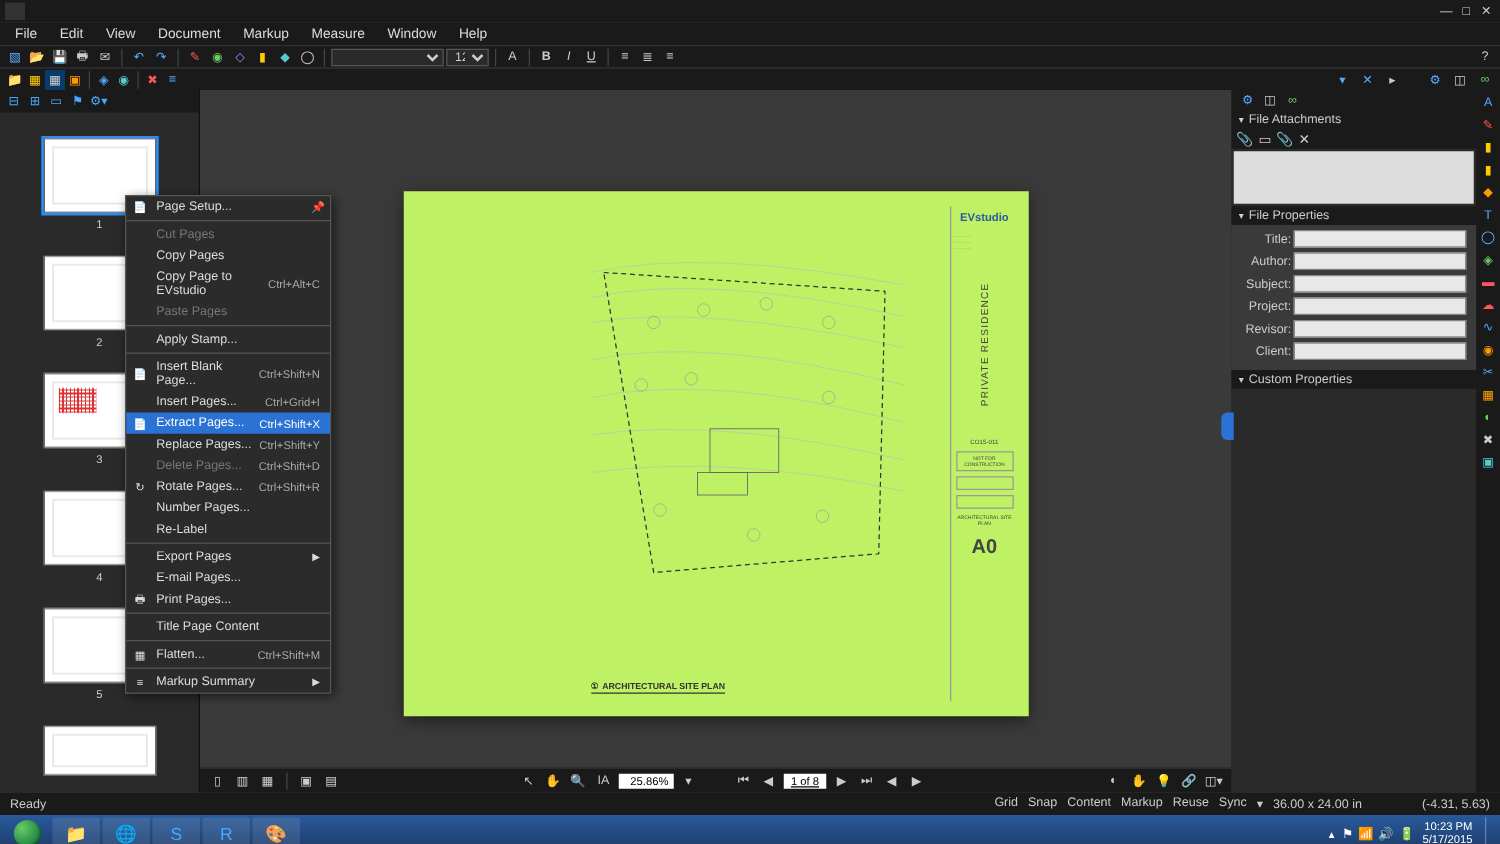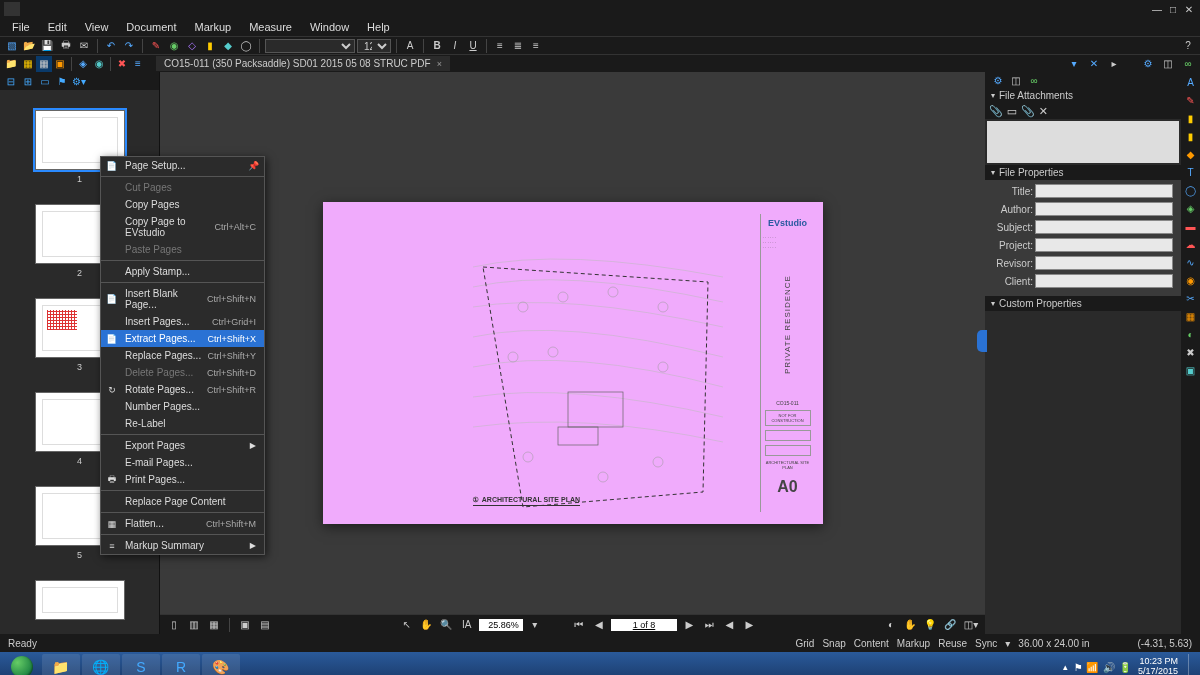--- a/index.html
+++ b/index.html
@@ -42,37 +42,37 @@
 .thumb-item { margin: 0 auto 20px auto; width: 100px; text-align: center; }
 .thumb-item .img { width: 90px; height: 60px; background: #fff; margin: 0 auto; border: 1px solid #666; position: relative; }
 .thumb-item.selected .img { outline: 2px solid #2a8aff; }
 .thumb-item .lbl { font-size: 9px; color: #ccc; margin-top: 4px; }
 .thumb-item .img .mini { position: absolute; inset: 6px; border: 1px solid #ddd; }
 .thumb-item .img .mini.red::before { content:''; position:absolute; left:4px; top:4px; width:30px; height:20px; background:repeating-linear-gradient(0deg,#d33,#d33 1px,transparent 1px,transparent 3px),repeating-linear-gradient(90deg,#d33,#d33 1px,transparent 1px,transparent 3px); }
 
 
 .doc-area { flex: 1; background: #3a3a3a; display: flex; flex-direction: column; position: relative; }
 .doc-canvas { flex: 1; display: flex; align-items: center; justify-content: center; overflow: hidden; }
-.page { width: 500px; height: 322px; background: #f0abfc; box-shadow: 0 3px 12px rgba(0,0,0,0.5); position: relative; margin-top: 40px; }
+.page { width: 500px; height: 420px; background: #bef264; box-shadow: 0 3px 12px rgba(0,0,0,0.5); position: relative; margin-top: 40px; }
 .page .titleblock { position: absolute; right: 8px; top: 12px; bottom: 12px; width: 55px; border-left: 1px solid #999; font-size: 6px; color: #444; text-align: center; padding: 4px 2px; }
 .page .titleblock .logo { font-size: 9px; font-weight: bold; color: #2a5aa0; margin-bottom: 8px; }
 .page .titleblock .vtext { writing-mode: vertical-rl; transform: rotate(180deg); font-size: 8px; height: 130px; margin: 10px auto; letter-spacing: 1px; display:flex; align-items:center; justify-content:center; }
 .page .titleblock .sheet { font-size: 16px; font-weight: bold; margin-top: 8px; }
 .page .titleblock .smallbox { border:1px solid #999; margin: 4px 2px; padding:2px; font-size:4px; }
 .page .plan { position: absolute; left: 140px; top: 25px; width: 280px; height: 310px; }
 .page .plan svg { width: 100%; height: 100%; }
 .page .label { position: absolute; left: 150px; bottom: 18px; font-size: 7px; font-weight: bold; color: #333; border-bottom: 1px solid #333; padding-bottom: 1px; }
 .page .label::before { content:'①'; margin-right:3px; }
 
 
 .nav-bar { height: 20px; background: #1a1a1a; display: flex; align-items: center; padding: 0 6px; gap: 4px; border-top: 1px solid #333; }
 .nav-bar .tbtn { width: 16px; height: 16px; display: inline-flex; align-items: center; justify-content: center; font-size: 10px; cursor: pointer; color: #ccc; }
 .nav-bar .sep { width: 1px; height: 14px; background: #444; margin: 0 3px; }
 .nav-bar .center { margin: 0 auto; display: flex; align-items: center; gap: 4px; }
-.nav-bar .pagebox { background: #fff; color: #000; font-size: 9px; padding: 1px 22px; text-decoration: underline; }
+.nav-bar .pagebox { background: #fff; color: #000; font-size: 9px; padding: 1px 6px; text-decoration: underline; }
 .nav-bar .zoom { background: #fff; color: #000; font-size: 9px; padding: 1px 4px; width: 44px; text-align: right; }
 .nav-bar .right-tools { display: flex; gap: 4px; }
 .nav-bar .tbtn.yellow { color: #fc0; }
 .nav-bar .tbtn.green { color: #6c6; }
 
 
 .right-area { width: 215px; background: #2a2a2a; display: flex; }
 .right-panels { flex: 1; display: flex; flex-direction: column; background: #2a2a2a; }
 .right-tabstrip { width: 20px; background: #1a1a1a; display: flex; flex-direction: column; gap: 2px; padding: 2px 0; align-items: center; }
 .right-tabstrip .tab { width: 16px; height: 16px; display: flex; align-items: center; justify-content: center; font-size: 10px; cursor: pointer; }
@@ -194,24 +194,20 @@
   <span class="tbtn c-orange">📁</span>
   <span class="tbtn c-yellow">▦</span>
   <span class="tbtn active">▦</span>
   <span class="tbtn c-orange">▣</span>
   <span class="sep"></span>
   <span class="tbtn c-blue">◈</span>
   <span class="tbtn c-cyan">◉</span>
   <span class="sep"></span>
   <span class="tbtn c-red">✖</span>
   <span class="tbtn c-blue">≡</span>
-  <div class="doctab">
-    <span>CO15-011 (350 Packsaddle) SD01 2015 05 08 STRUC PDF</span>
-    <span class="close">×</span>
-  </div>
   <div class="right-tools">
     <span class="tbtn c-blue">▾</span>
     <span class="tbtn c-blue">✕</span>
     <span class="tbtn">▸</span>
     <span style="width:10px"></span>
     <span class="tbtn c-blue">⚙</span>
     <span class="tbtn">◫</span>
     <span class="tbtn c-green">∞</span>
   </div>
 </div>
@@ -488,21 +484,21 @@
       </div>
       <div class="mi">
         <span>E-mail Pages...</span>
       </div>
       <div class="mi">
         <span class="ic">🖶</span>
         <span>Print Pages...</span>
       </div>
       <div class="msep"></div>
       <div class="mi">
-        <span>Replace Page Content</span>
+        <span>Title Page Content</span>
       </div>
       <div class="msep"></div>
       <div class="mi">
         <span class="ic">▦</span>
         <span>Flatten...</span>
         <span class="shortcut">Ctrl+Shift+M</span>
       </div>
       <div class="msep"></div>
       <div class="mi">
         <span class="ic">≡</span>

